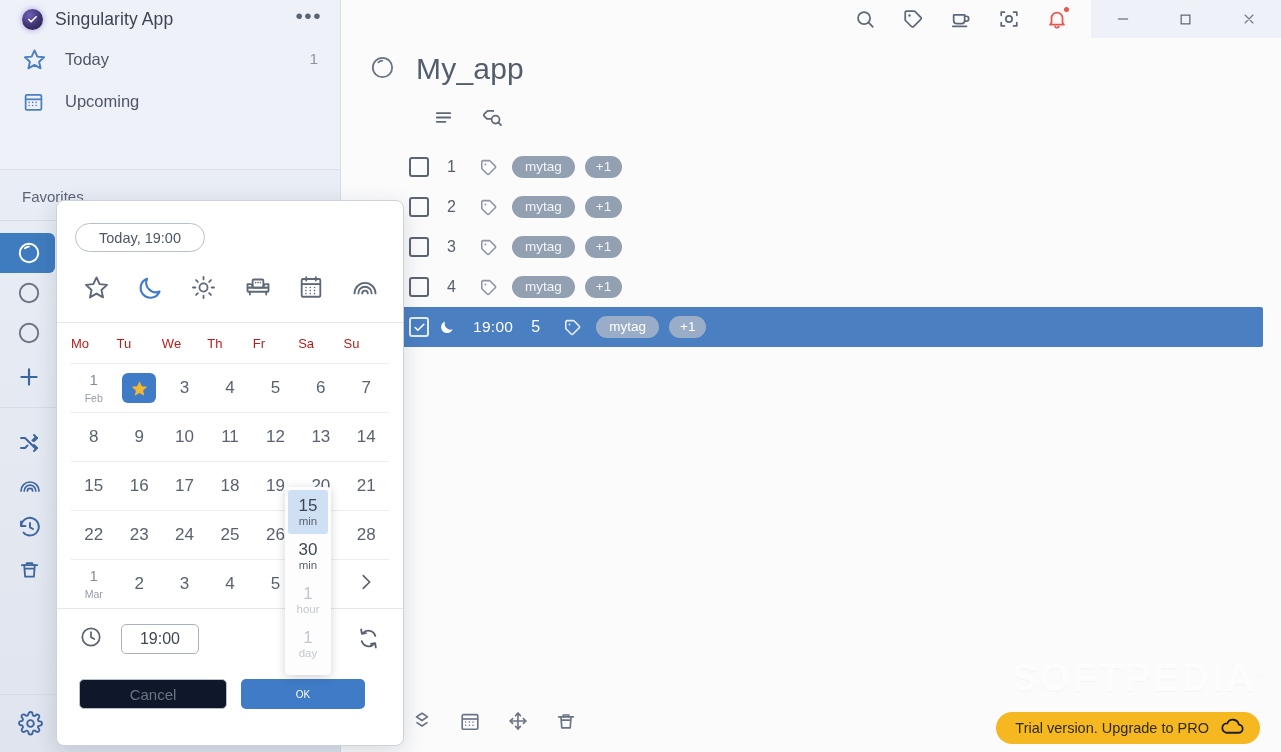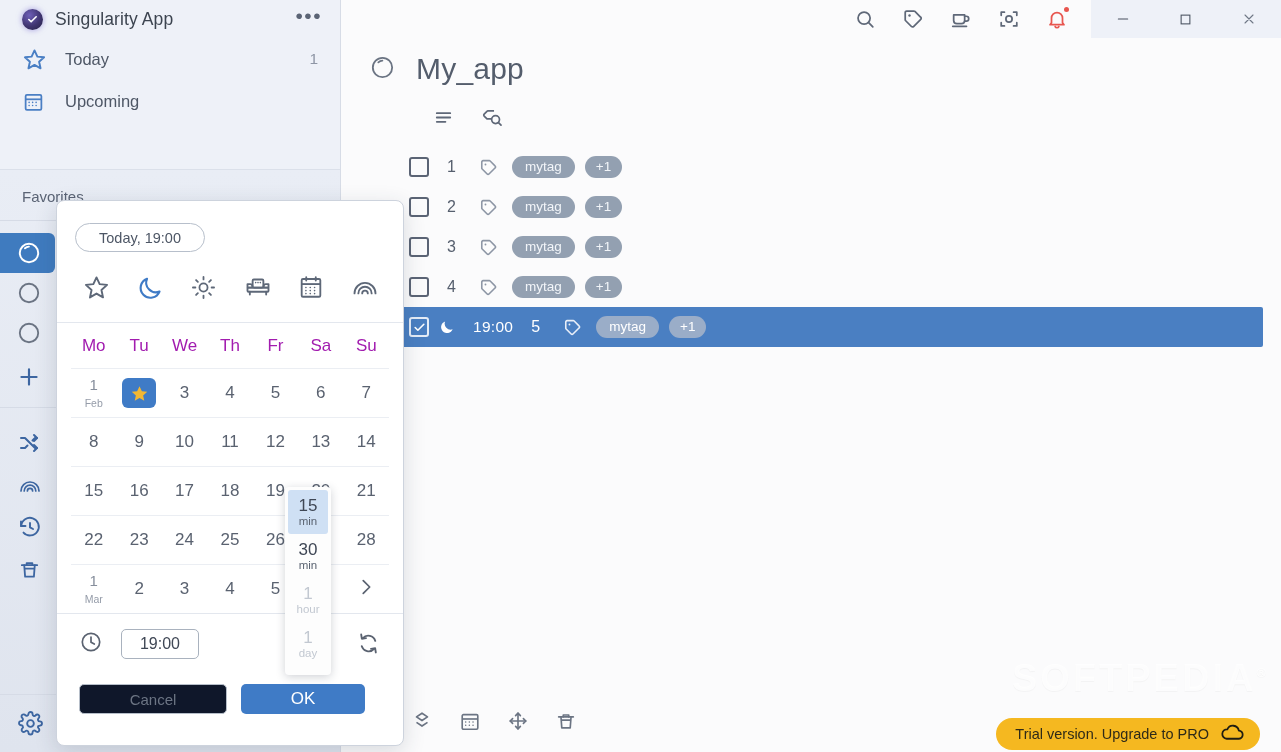--- a/index.html
+++ b/index.html
@@ -149,21 +149,21 @@
   .time-inline { margin-left: 18px; font-size:15.5px; color:#fff; letter-spacing:.3px; }
 
   .bottombar {
     position:absolute; left:0; bottom:0; width:100%; height:62px;
     display:flex; align-items:center; gap: 26px; padding-left: 70px;
     color:#6b7483;
   }
   .bb-ico { cursor:pointer; display:flex; }
 
   .trial-btn {
-    position:absolute; right:21px; bottom:2px;
+    position:absolute; right:21px; bottom:8px;
     background:#f5b820; color:#2e2a18;
     border-radius: 17px; height:32px;
     display:flex; align-items:center; gap:11px;
     padding: 0 15px 0 19px; font-size:14.5px;
     cursor:pointer; white-space:nowrap;
   }
   .watermark {
     position:absolute; right:12px; bottom:52px;
     font-size:38px; font-weight:bold; letter-spacing:3px;
     color: rgba(255,255,255,.78);
@@ -194,21 +194,21 @@
   }
   .dp-ico { cursor:pointer; display:flex; }
   .dp-ico.sel { color:#3f7bc6; }
   .dp-sep { height:1px; background:#e3e7ee; margin-top: 21px; }
 
   .cal { padding: 0 14px; }
   .cal-head, .cal-week {
     display:grid; grid-template-columns: repeat(7, 1fr);
   }
   .cal-head div {
-    text-align:center; font-size:17px; color:#a21caf;
+    font-size:13px; color:#b91c1c;
     padding: 13px 0 12px 0;
   }
   .cal-week { border-top:1px solid #ebeef3; }
   .cal-week:first-of-type { border-top:1px solid #e6eaf0; }
   .cal-cell {
     height: 48px; display:flex; align-items:center; justify-content:center;
     font-size:17px; color:#5a6270; cursor:pointer; position:relative;
   }
   .cal-cell .mo {
     position:relative; text-align:center; line-height:1.0;
@@ -238,21 +238,21 @@
     display:flex; align-items:center; gap: 14px;
     padding: 0 22px 0 22px; height: 52px;
   }
   .btn-cancel {
     width: 148px; height: 30px; border:1px solid #b6bec9; border-radius:5px;
     background:#0f172a; color:#6c7584; font-size:15px;
     display:flex; align-items:center; justify-content:center; cursor:pointer;
   }
   .btn-ok {
     width: 124px; height: 30px; border-radius:5px;
-    background:#3f7bc6; color:#fff; font-size:17px;
+    background:#3f7bc6; color:#fff; font-size:10px;
     display:flex; align-items:center; justify-content:center; cursor:pointer;
   }
 
   
   .duration-pop {
     position:absolute; left:285px; top:487px;
     width: 46px; height: 188px;
     background:#fdfdfd; border-radius: 4px;
     box-shadow: 0 2px 10px rgba(40,50,70,.22);
     z-index: 60; padding: 3px 3px;

